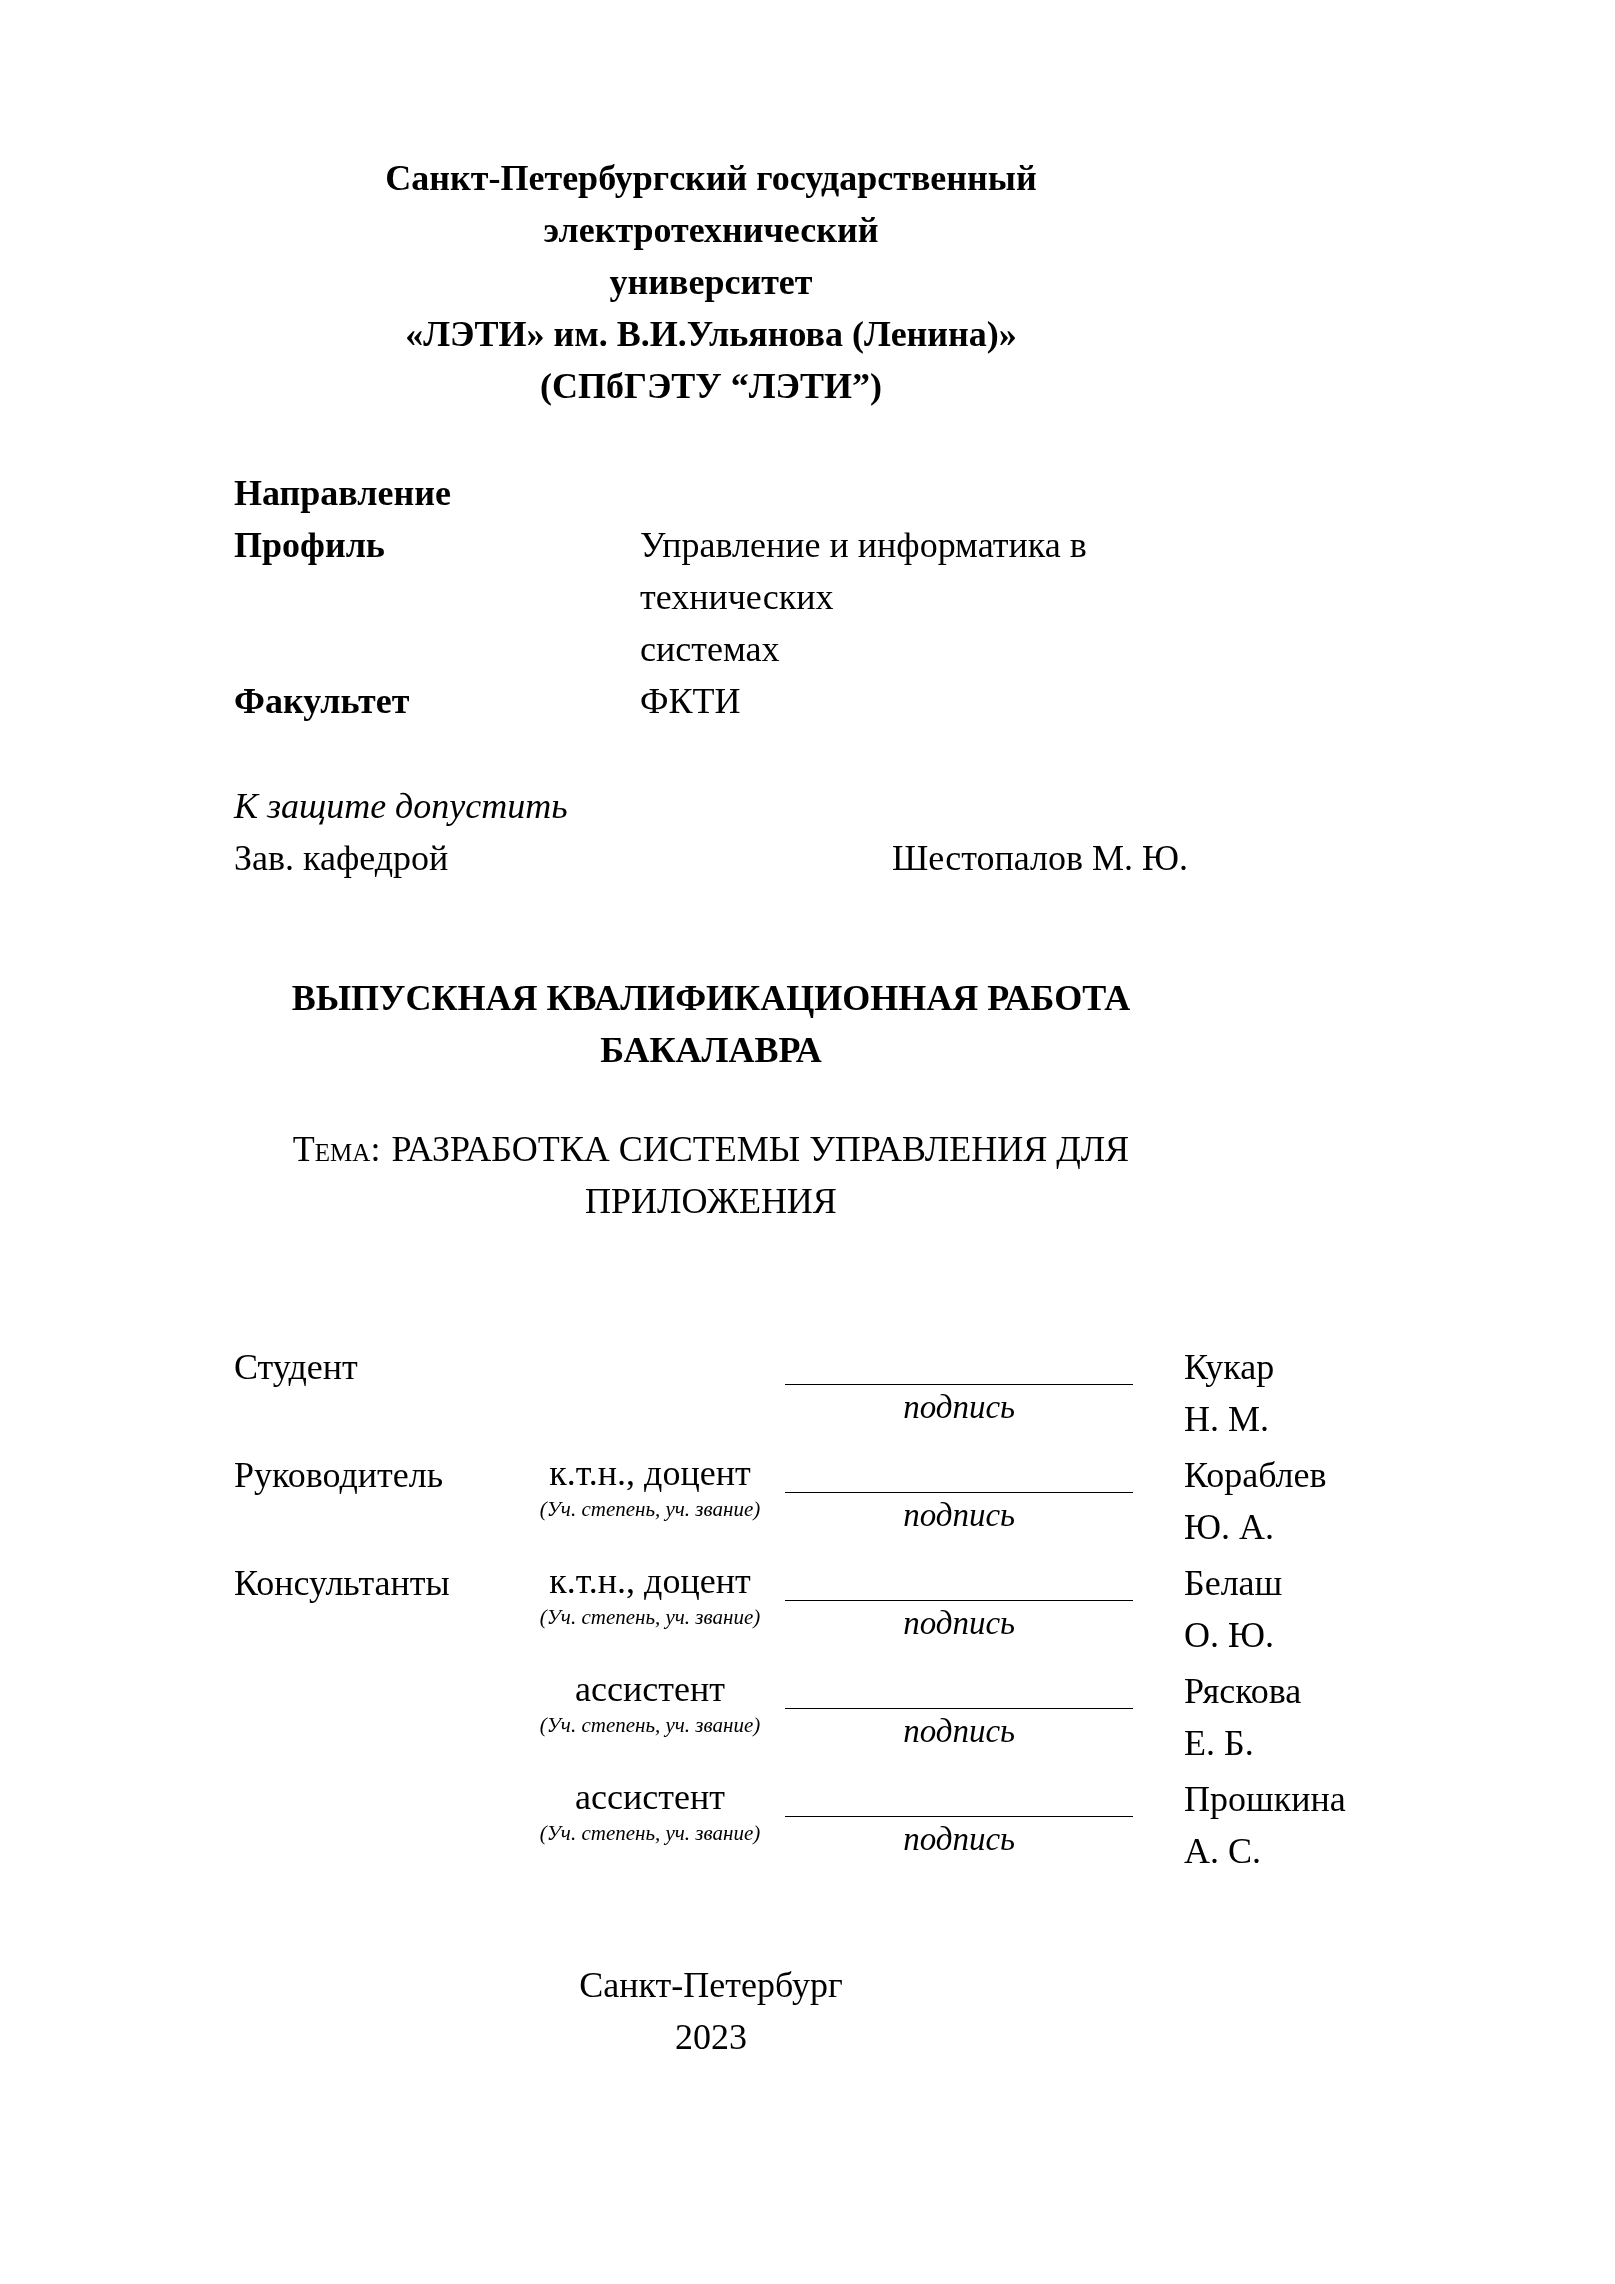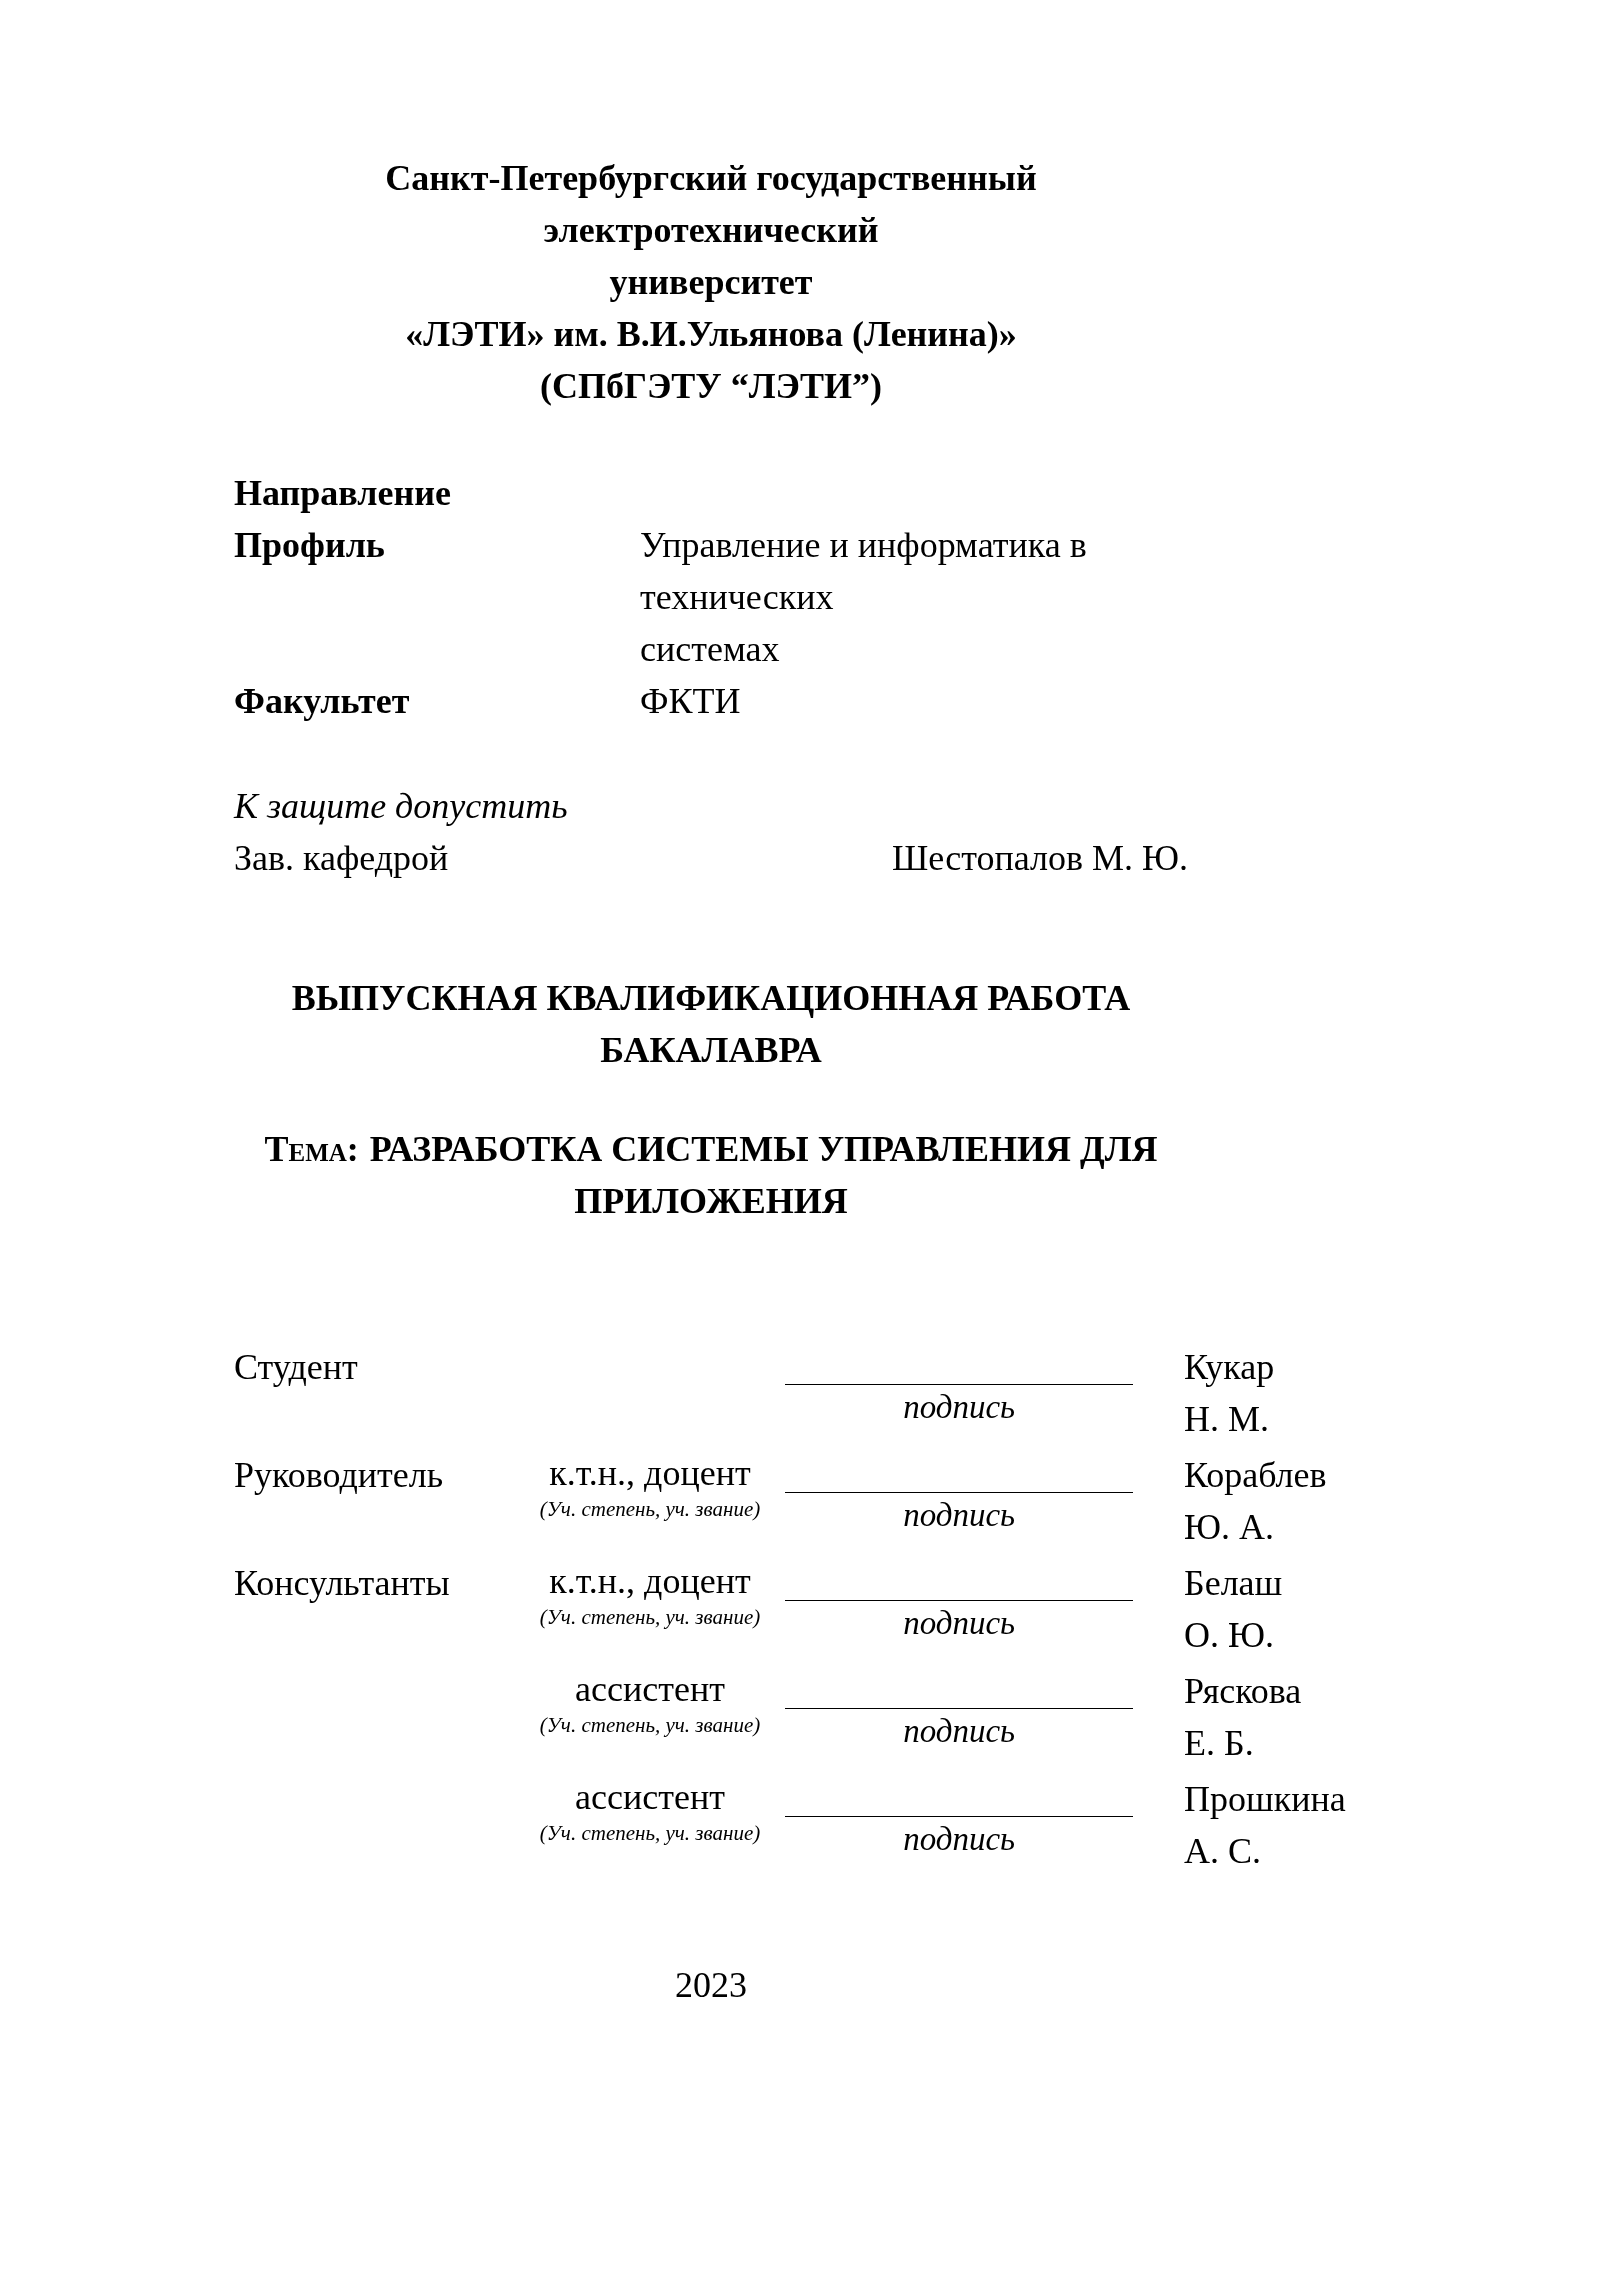--- a/index.html
+++ b/index.html
@@ -33,21 +33,21 @@
 
   .work-title {
     margin-top: 88px;
     font-weight: bold;
     text-align: center;
     white-space: pre-line;
   }
 
   .theme {
     margin-top: 47px;
-    font-weight: bold;
+    font-weight: normal;
     text-align: center;
   }
   .theme-label { font-variant: small-caps; margin-right: 11px; }
 
   .signatures { margin-top: 114px; }
   .sig-row {
     display: grid;
     grid-template-columns: 281px 270px 356px 1fr;
     align-items: start;
     min-height: 108px;
@@ -176,17 +176,18 @@
       <div class="sig-block">
         <div class="sig-line"></div>
         <div class="sig-caption">подпись</div>
       </div>
       <div class="sig-name">Прошкина А. С.</div>
     </div>
 
   </section>
 
   <footer class="footer">
+    <div>Санкт-Петербург</div>
     <div>2023</div>
   </footer>
 
 </div>
 
 
 </body></html>

